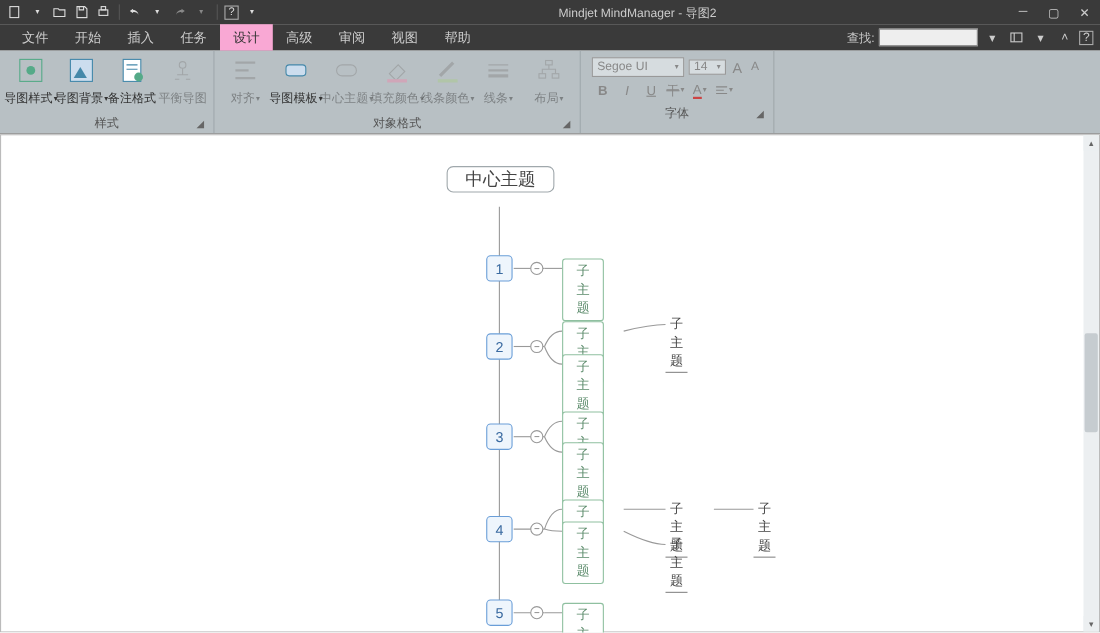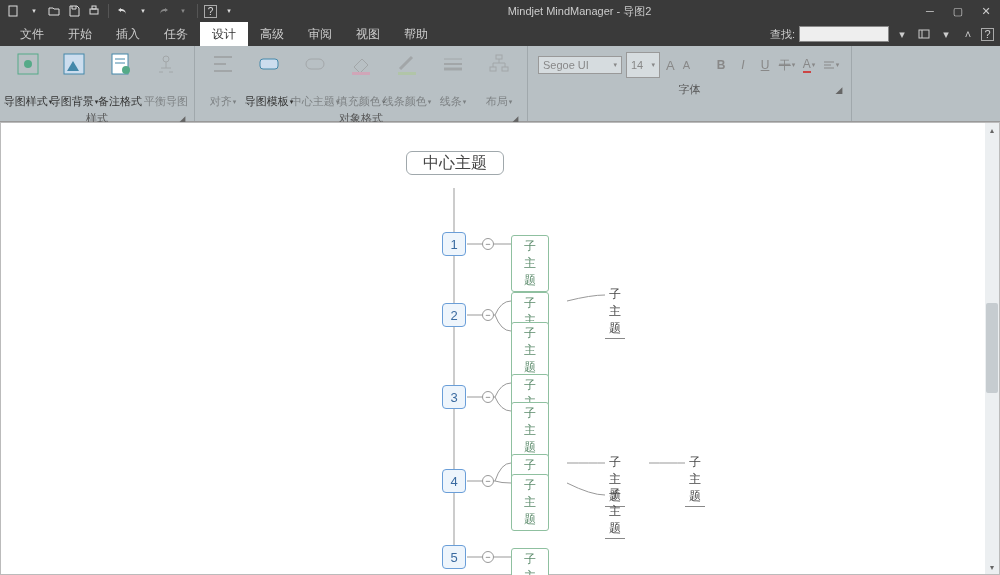--- a/index.html
+++ b/index.html
@@ -10,41 +10,41 @@
 .qat { display: flex; align-items: center; gap: 4px; padding: 0 6px; }
 .qat-icon { width: 16px; height: 16px; display: flex; align-items: center; justify-content: center; color: #ddd; cursor: pointer; }
 .qat-sep { width: 1px; height: 14px; background: #555; margin: 0 2px; }
 .title-center { flex: 1; text-align: center; }
 .win-controls { display: flex; }
 .win-btn { width: 28px; height: 22px; display: flex; align-items: center; justify-content: center; color: #ccc; cursor: pointer; }
 
 
 .menu-bar { height: 24px; background: #3a3a3a; display: flex; align-items: center; color: #ccc; font-size: 12px; padding-left: 8px; }
 .menu-item { padding: 0 12px; height: 24px; display: flex; align-items: center; cursor: pointer; }
-.menu-item.active { background: #ffffff; color: #333; text-align: right; }
+.menu-item.active { background: #f9a8d4; color: #333; text-align: right; }
 .menu-right { margin-left: auto; display: flex; align-items: center; gap: 4px; padding-right: 6px; }
 .search-label { font-size: 11px; }
 .search-input { width: 90px; height: 16px; font-size: 11px; border: 1px solid #888; background: #eee; padding: 0 2px; }
 .menu-end-icon { width: 18px; height: 18px; display:flex; align-items:center; justify-content:center; color: #ccc; cursor:pointer; font-size:11px; }
 
 
 .ribbon { height: 76px; background: #b8c0c4; border-bottom: 1px solid #999; display: flex; }
 .ribbon-group { border-right: 1px solid #a0a8ac; display: flex; flex-direction: column; padding: 4px 6px 0 6px; }
 .ribbon-row { display: flex; align-items: flex-start; gap: 2px; flex: 1; }
-.big-btn { display: flex; flex-direction: column; align-items: center; width: 44px; cursor: pointer; gap: 16px; }
+.big-btn { display: flex; flex-direction: column; align-items: center; width: 44px; cursor: pointer; gap: 4px; }
 .big-btn.disabled { opacity: 0.45; cursor: default; }
 .big-btn-icon { width: 28px; height: 28px; display: flex; align-items: center; justify-content: center; color: #2a5a8a; }
 .big-btn-label { font-size: 11px; color: #333; display: flex; align-items: center; gap: 1px; white-space: nowrap; }
 .group-label { text-align: center; font-size: 11px; color: #555; padding: 2px 0 2px 0; position: relative; }
 .dlg-launcher { position: absolute; right: 0; bottom: 2px; width: 12px; height: 12px; font-size: 9px; color: #666; cursor:pointer; }
 
-.font-group-inner { display:flex; flex-direction:row; gap:19px; padding:2px 4px;align-items:center; }
+.font-group-inner { display:flex; flex-direction:column; gap:3px; padding:2px 4px; }
 .font-row1 { display:flex; gap:4px; align-items:center; }
 .font-name-box { width:84px; height:18px; border:1px solid #999; background:#d6dcdf; font-size:11px; color:#888; padding:0 4px; display:flex; align-items:center; justify-content:space-between; }
-.font-size-box { width:34px; height:26px; border:1px solid #999; background:#d6dcdf; font-size:11px; color:#888; padding:0 4px; display:flex; align-items:center; justify-content:space-between; }
+.font-size-box { width:34px; height:14px; border:1px solid #999; background:#d6dcdf; font-size:11px; color:#888; padding:0 4px; display:flex; align-items:center; justify-content:space-between; }
 .small-a { font-size:11px; color:#888; cursor:pointer; padding:0 2px; }
 .font-row2 { display:flex; gap:2px; align-items:center; }
 .fmt-btn { width:20px; height:18px; display:flex; align-items:center; justify-content:center; font-size:12px; color:#888; cursor:pointer; border:1px solid transparent; }
 .fmt-btn .dd { font-size:7px; margin-left:1px; }
 
 
 .canvas-area { position: relative; height: 453px; background: #fff; border: 1px solid #bbb; margin: 0; }
 .scroll-track { position:absolute; right:0; top:0; width:14px; height:100%; background:#eceff1; }
 .scroll-arrow { position:absolute; right:0; width:14px; height:14px; display:flex; align-items:center; justify-content:center; font-size:8px; color:#666; cursor:pointer; background:#eceff1; }
 .scroll-thumb { position:absolute; right:1px; width:12px; background:#c6ccd0; border-radius:2px; }

